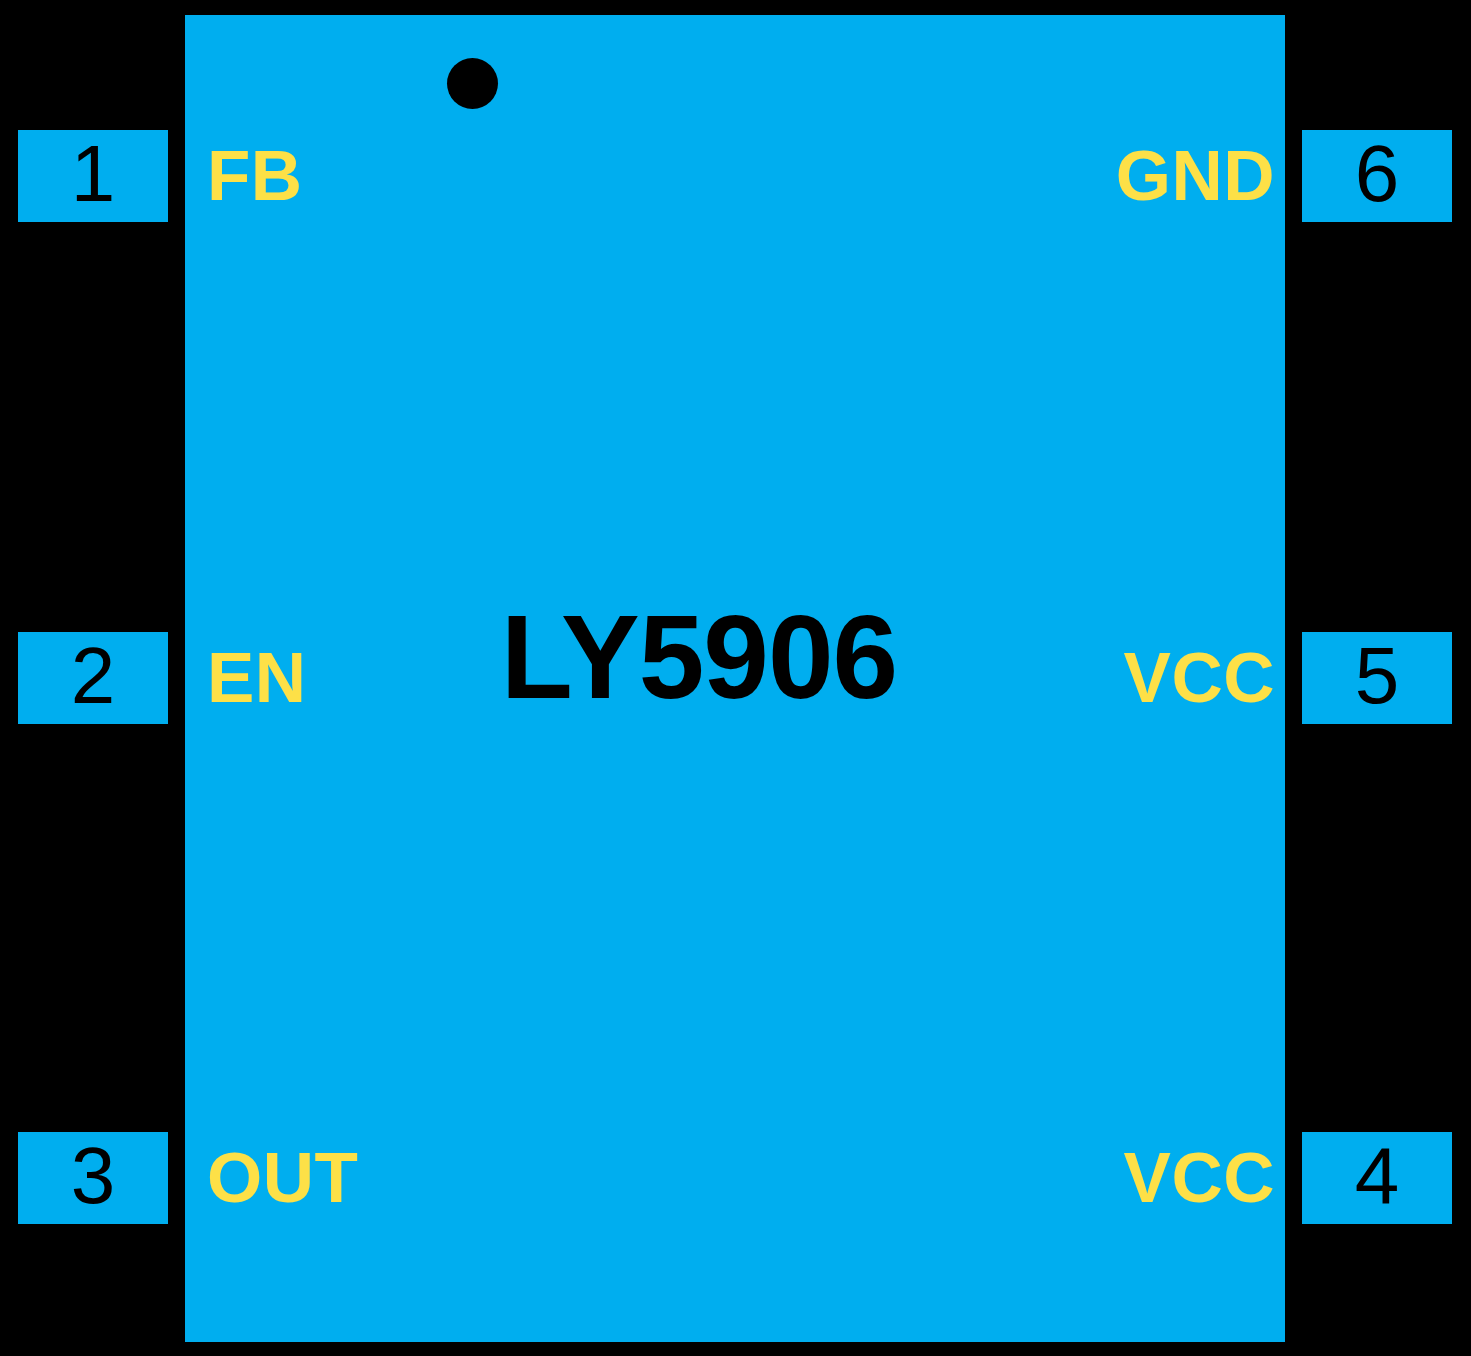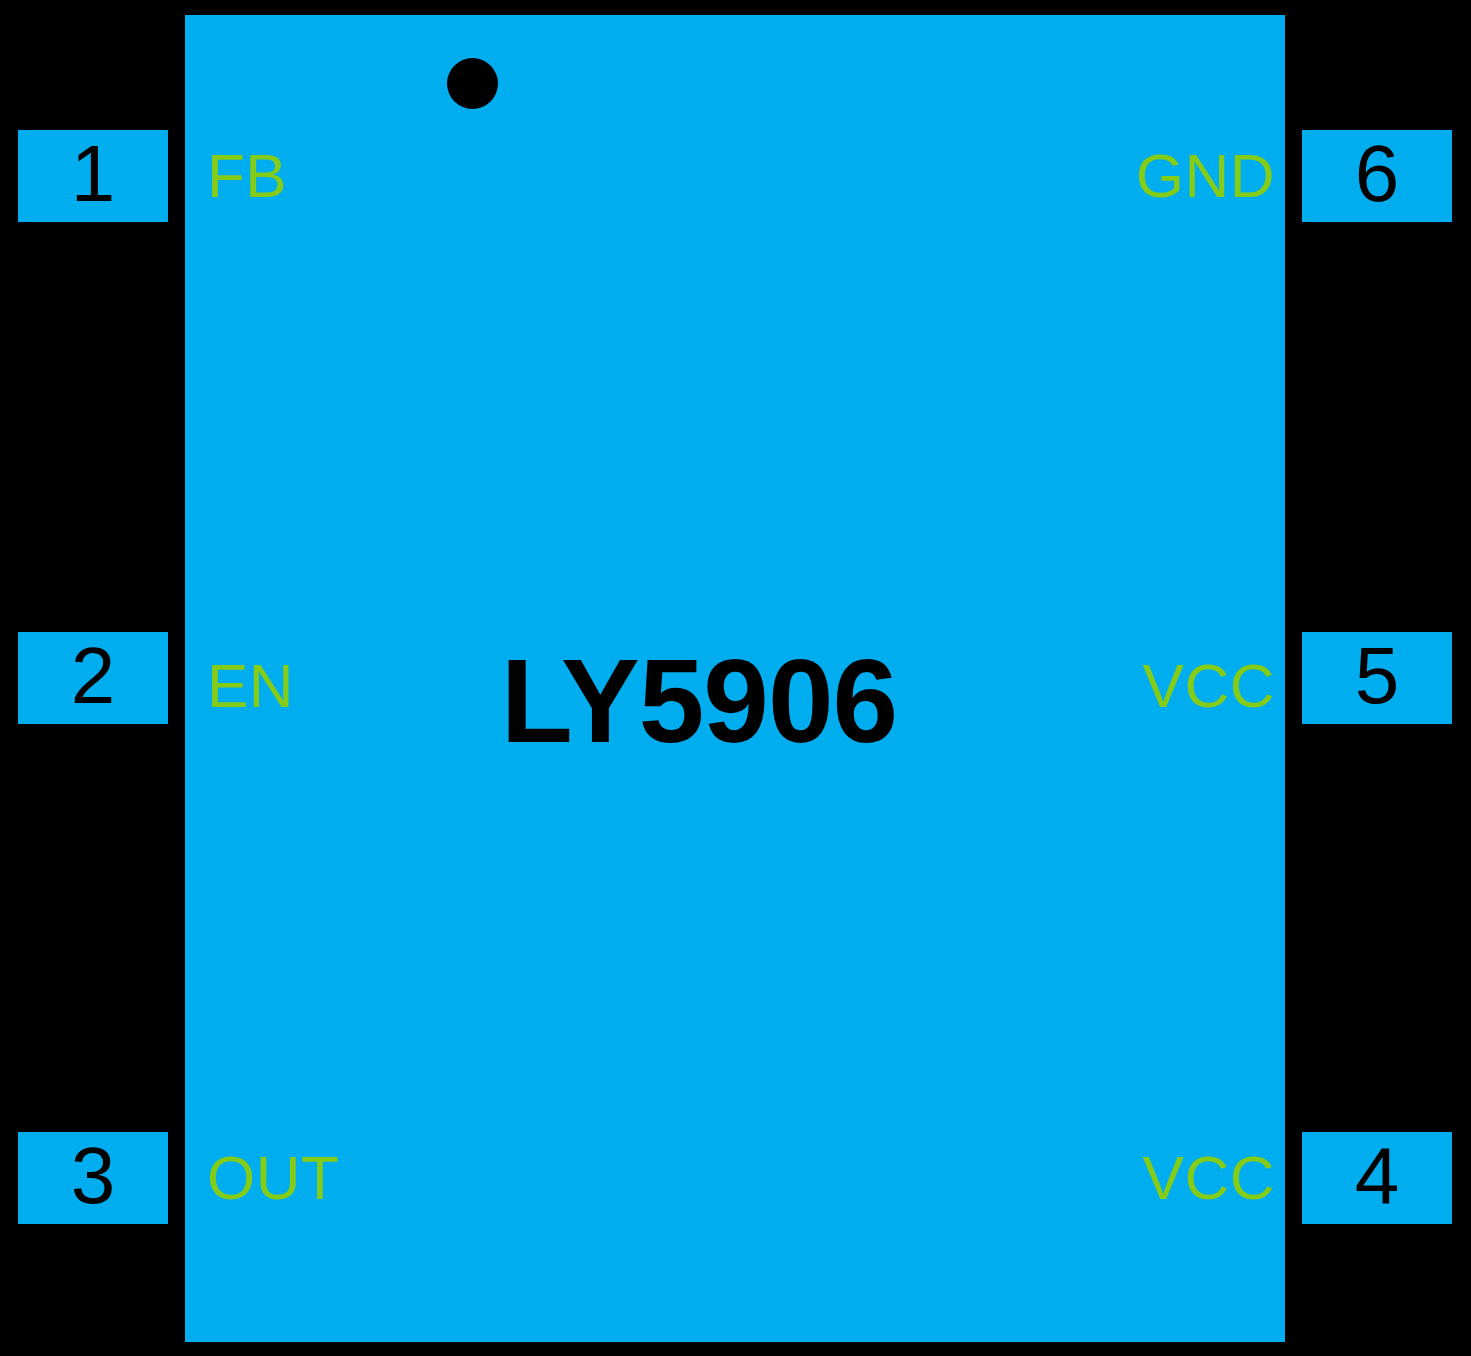--- a/index.html
+++ b/index.html
@@ -64,40 +64,40 @@
   .tab-right { left: 1298px; }
 
   .row-top    { top: 126px; }
   .row-mid    { top: 628px; }
   .row-bottom { top: 1128px; }
 
   
   .sig {
     position: absolute;
     font-family: "Liberation Sans", sans-serif;
-    font-size: 62px;
-    font-weight: 400;
-    color: #84cc16;
+    font-size: 71px;
+    font-weight: 700;
+    color: #fde047;
     line-height: 100px;
     height: 100px;
     white-space: nowrap;
     letter-spacing: 0.5px;
   }
   .sig-left  { left: 207px; text-align: left; }
   .sig-right { right: 196px; text-align: left; }
 
   .sig.row-top    { top: 126px; }
-  .sig.row-mid    { top: 628px; margin-top: 8px; }
+  .sig.row-mid    { top: 628px; }
   .sig.row-bottom { top: 1128px; }
 
   
   .part-number {
     position: absolute;
     left: 185px;
-    top: 636px;
+    top: 592px;
     width: 1028px;
     text-align: center;
     font-family: "Liberation Sans", sans-serif;
     font-size: 118px;
     font-weight: bold;
     color: #000000;
     line-height: 130px;
     letter-spacing: -1px;
   }
 </style>

